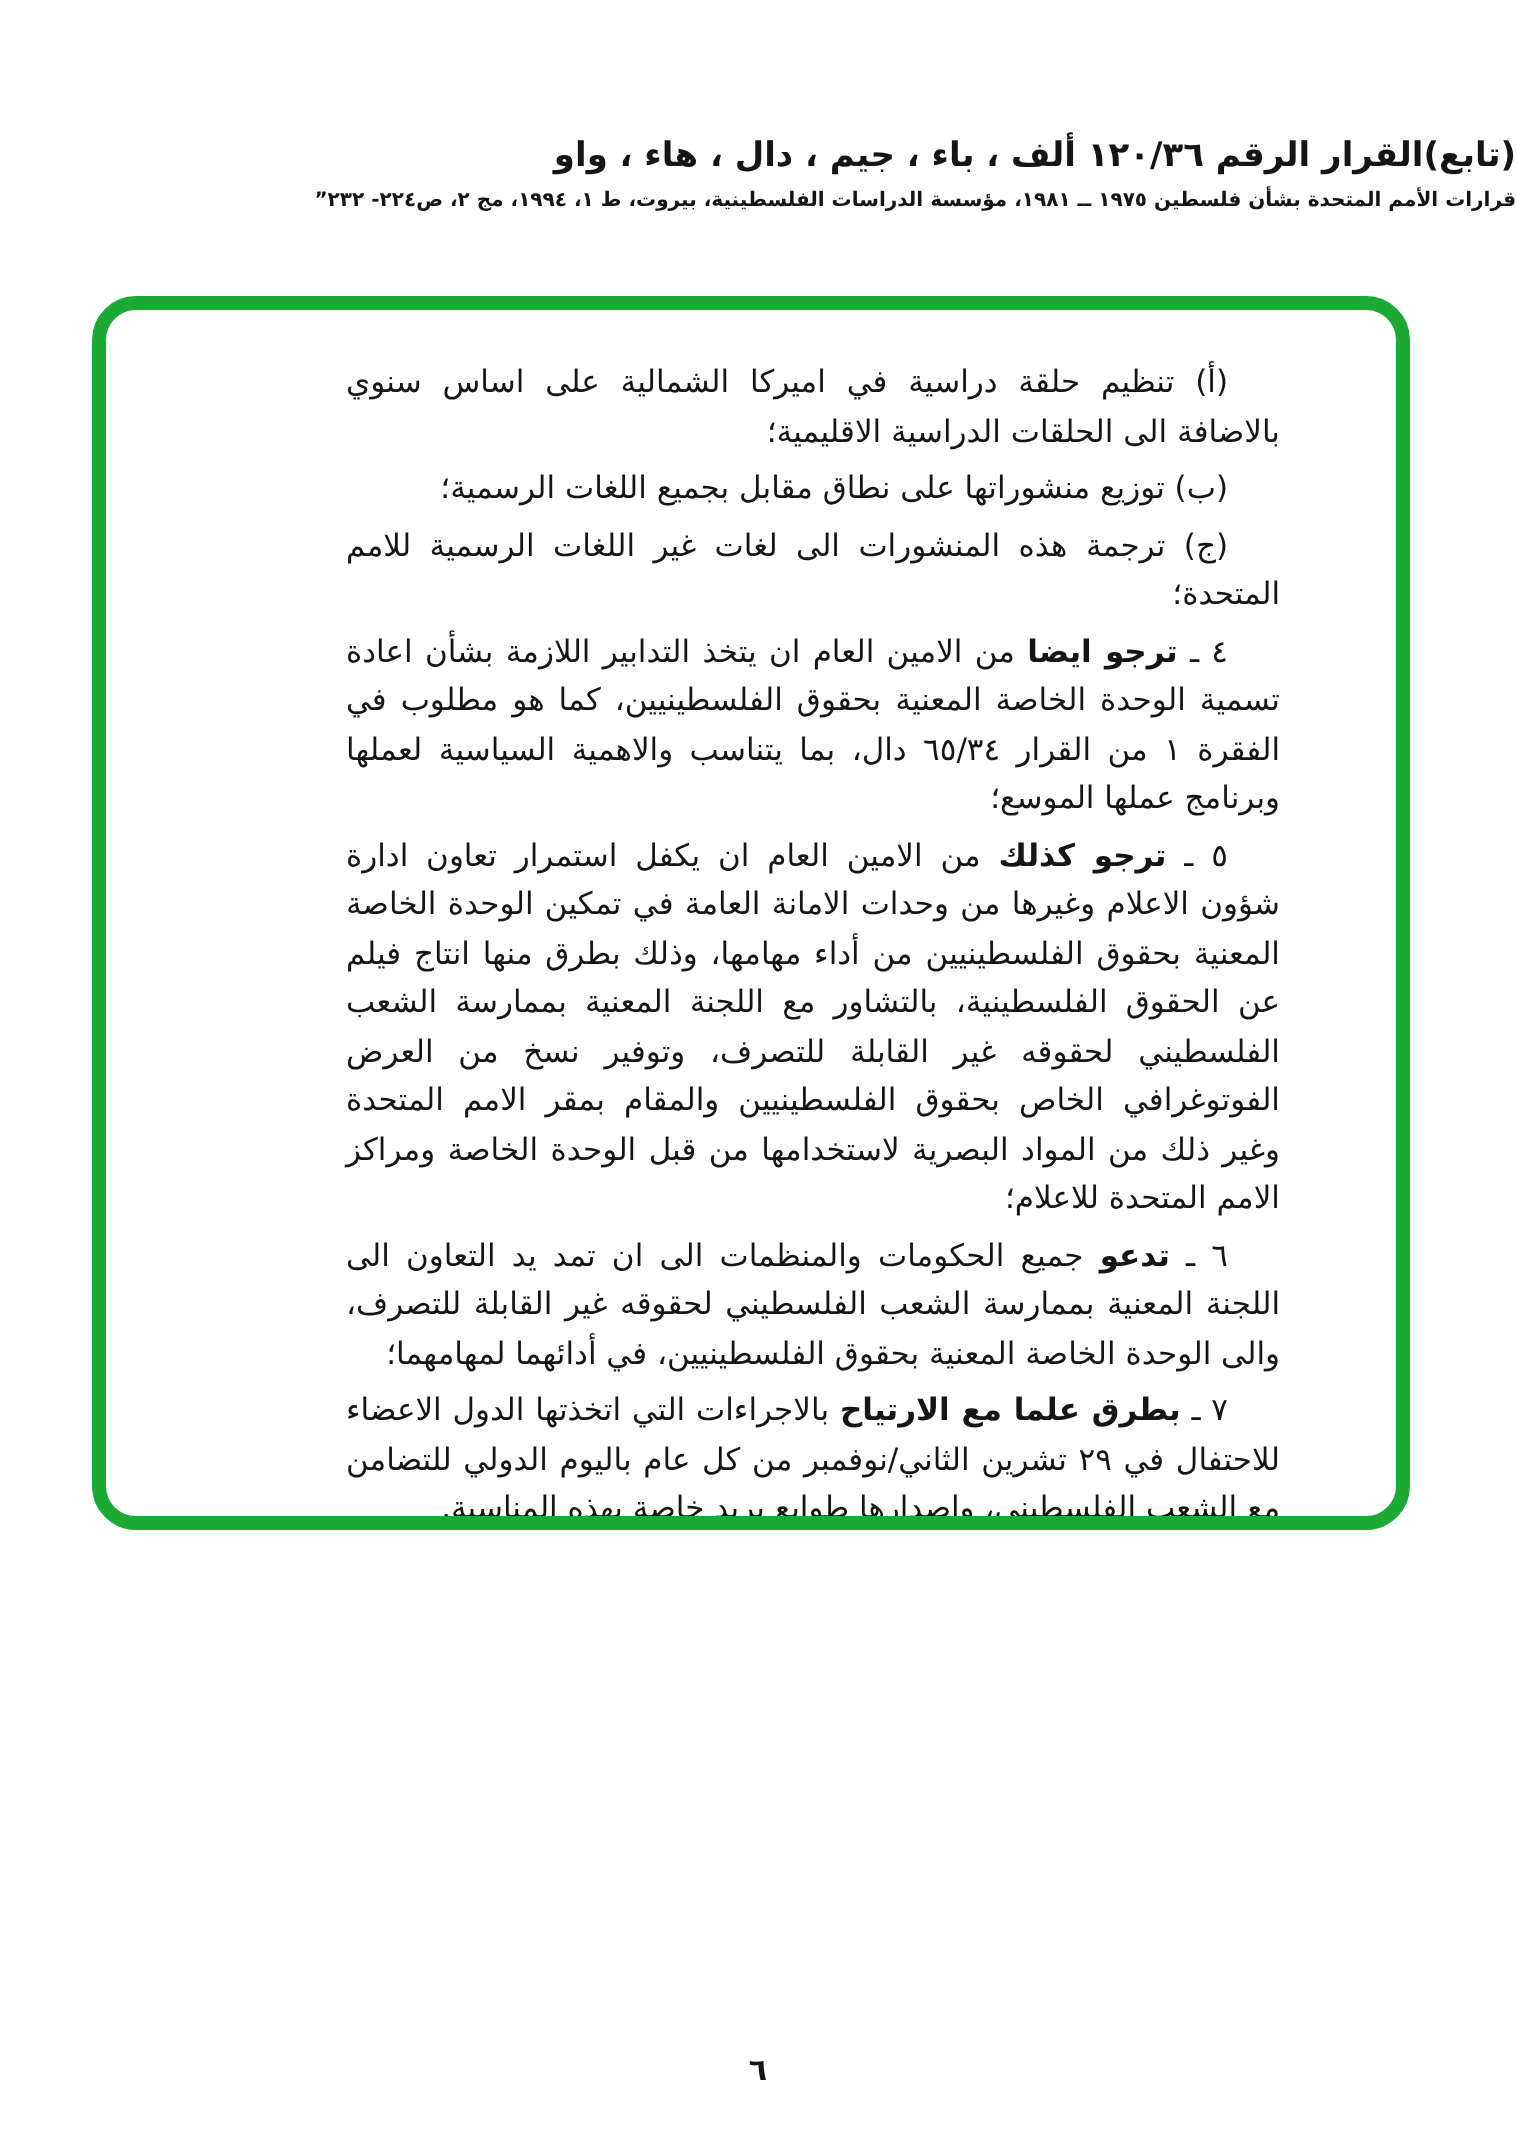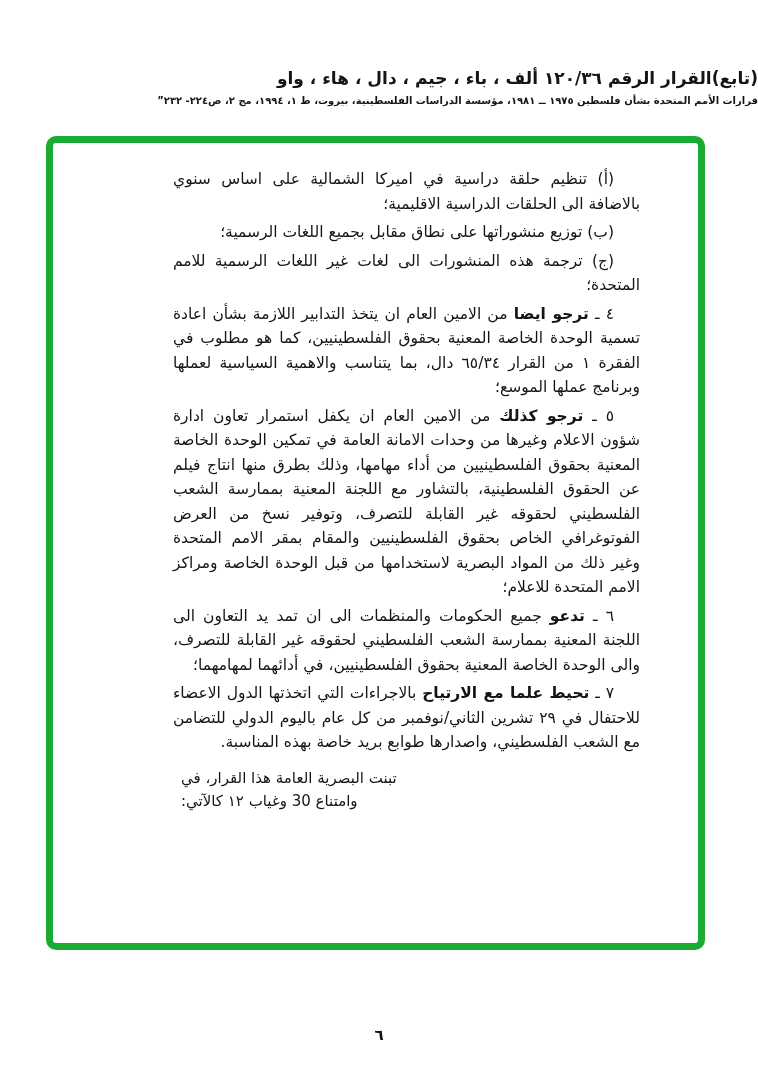--- a/index.html
+++ b/index.html
@@ -8,22 +8,22 @@
     font-family:"DejaVu Sans", sans-serif;
     color:#151515;
   }
   .page{position:relative;width:758px;height:1078px;direction:rtl;overflow:hidden;background:#ffffff;}
 
   .header{position:absolute;top:68px;left:0;right:0;}
   .header-title{font-size:17px;font-weight:bold;white-space:nowrap;}
   .header-citation{font-size:10px;font-weight:bold;margin-top:7px;white-space:nowrap;}
 
   .green-box{
-    position:absolute;top:136px;left:46px;width:659px;height:814px;
-    box-sizing:border-box;border:7px solid #1baa33;border-radius:10px;
+    position:absolute;top:148px;left:46px;width:659px;height:617px;
+    box-sizing:border-box;border:7px solid #1baa33;border-radius:22px;
     padding:24px 58px 0 120px;overflow:hidden;background:transparent;
   }
   .para{
     font-size:15.5px;line-height:24.5px;text-align:justify;
     text-indent:26px;margin:0 0 4px 0;direction:rtl;
   }
   .para .lead{font-weight:bold;}
 
   .closing{width:240px;margin:12px auto 0 8px;}
   .closing-line{
@@ -47,21 +47,21 @@
   </div>
 
   <div class="green-box" style="border-color: rgb(27, 170, 51);">
     <div id="body-paragraphs">
         <p class="para"><span>(أ) تنظيم حلقة دراسية في اميركا الشمالية على اساس سنوي بالاضافة الى الحلقات الدراسية الاقليمية؛</span></p>
         <p class="para"><span>(ب) توزيع منشوراتها على نطاق مقابل بجميع اللغات الرسمية؛</span></p>
         <p class="para"><span>(ج) ترجمة هذه المنشورات الى لغات غير اللغات الرسمية للامم المتحدة؛</span></p>
         <p class="para"><span>٤ ـ </span><span class="lead">ترجو ايضا</span><span> من الامين العام ان يتخذ التدابير اللازمة بشأن اعادة تسمية الوحدة الخاصة المعنية بحقوق الفلسطينيين، كما هو مطلوب في الفقرة ١ من القرار ٦٥/٣٤ دال، بما يتناسب والاهمية السياسية لعملها وبرنامج عملها الموسع؛</span></p>
         <p class="para"><span>٥ ـ </span><span class="lead">ترجو كذلك</span><span> من الامين العام ان يكفل استمرار تعاون ادارة شؤون الاعلام وغيرها من وحدات الامانة العامة في تمكين الوحدة الخاصة المعنية بحقوق الفلسطينيين من أداء مهامها، وذلك بطرق منها انتاج فيلم عن الحقوق الفلسطينية، بالتشاور مع اللجنة المعنية بممارسة الشعب الفلسطيني لحقوقه غير القابلة للتصرف، وتوفير نسخ من العرض الفوتوغرافي الخاص بحقوق الفلسطينيين والمقام بمقر الامم المتحدة وغير ذلك من المواد البصرية لاستخدامها من قبل الوحدة الخاصة ومراكز الامم المتحدة للاعلام؛</span></p>
         <p class="para"><span>٦ ـ </span><span class="lead">تدعو</span><span> جميع الحكومات والمنظمات الى ان تمد يد التعاون الى اللجنة المعنية بممارسة الشعب الفلسطيني لحقوقه غير القابلة للتصرف، والى الوحدة الخاصة المعنية بحقوق الفلسطينيين، في أدائهما لمهامهما؛</span></p>
-        <p class="para"><span>٧ ـ </span><span class="lead">تحيط علما مع الارتياح</span><span> بالاجراءات التي اتخذتها الدول الاعضاء للاحتفال في ٢٩ تشرين الثاني/نوفمبر من كل عام باليوم الدولي للتضامن مع الشعب الفلسطيني، واصدارها طوابع بريد خاصة بهذه المناسبة.</span></p>
+        <p class="para"><span>٧ ـ </span><span class="lead">بطرق علما مع الارتياح</span><span> بالاجراءات التي اتخذتها الدول الاعضاء للاحتفال في ٢٩ تشرين الثاني/نوفمبر من كل عام باليوم الدولي للتضامن مع الشعب الفلسطيني، واصدارها طوابع بريد خاصة بهذه المناسبة.</span></p>
       </div>
     <div class="closing" id="adoption-note">
         <div class="closing-line">تبنت البصرية العامة هذا القرار، في</div>
         <div class="closing-line">وامتناع 30 وغياب ١٢ كالآتي:</div>
       </div>
   </div>
 
   <div class="page-number">٦</div>
 
 </div>

